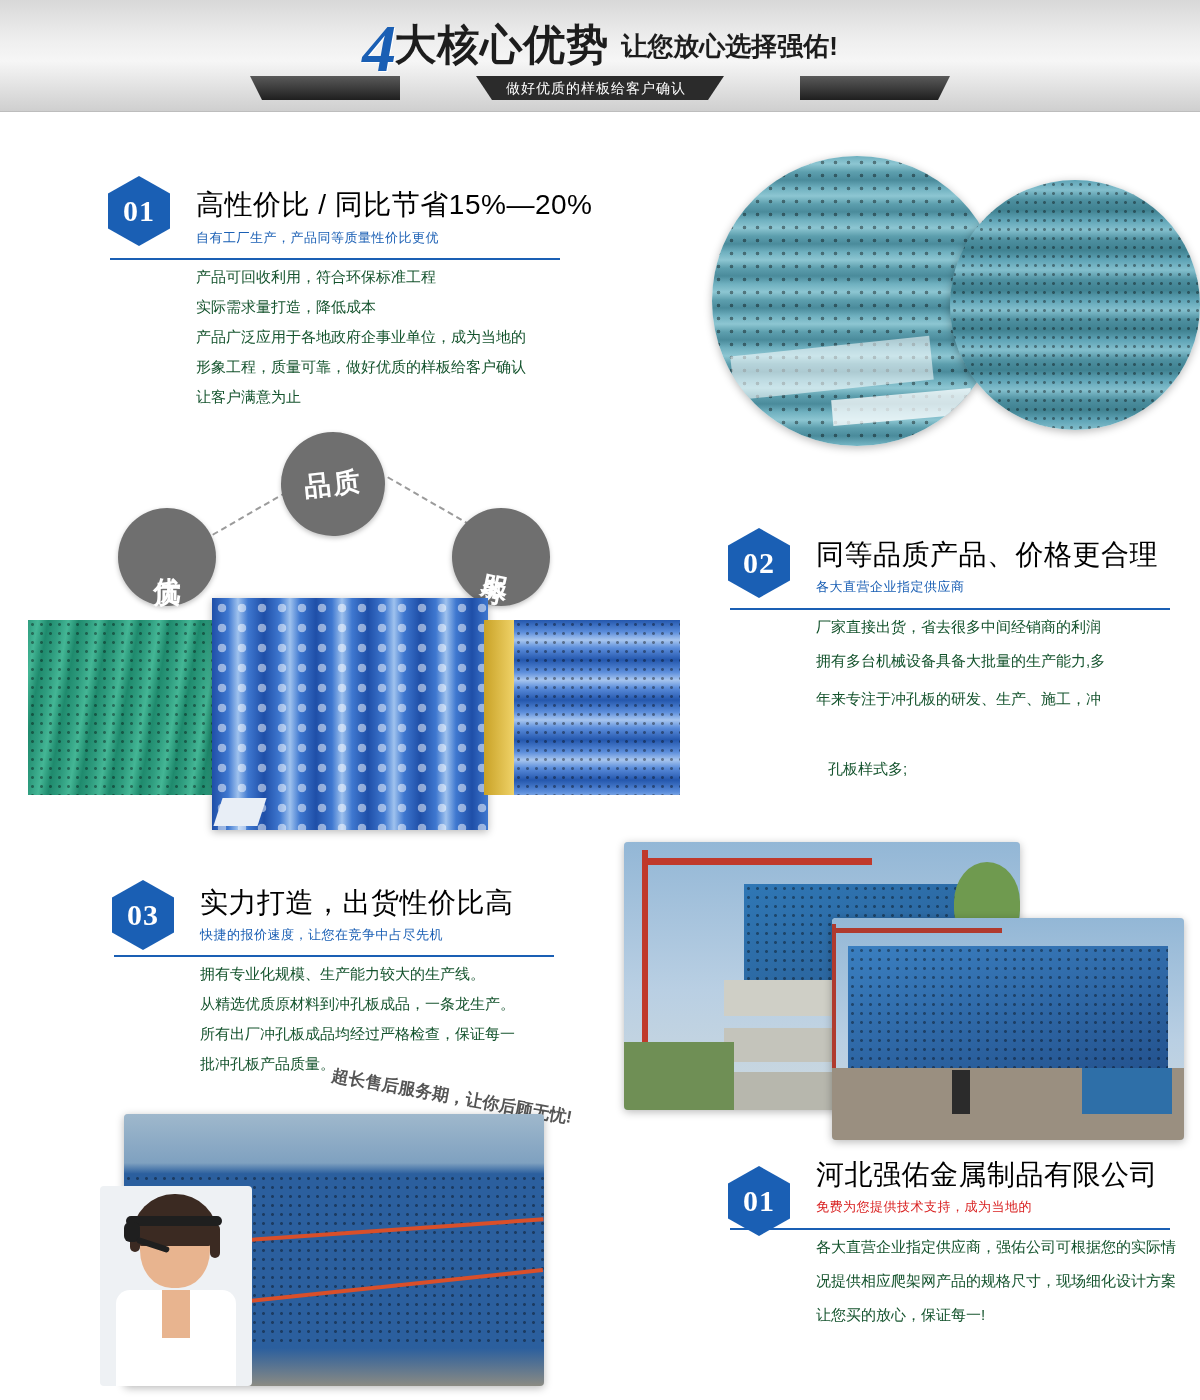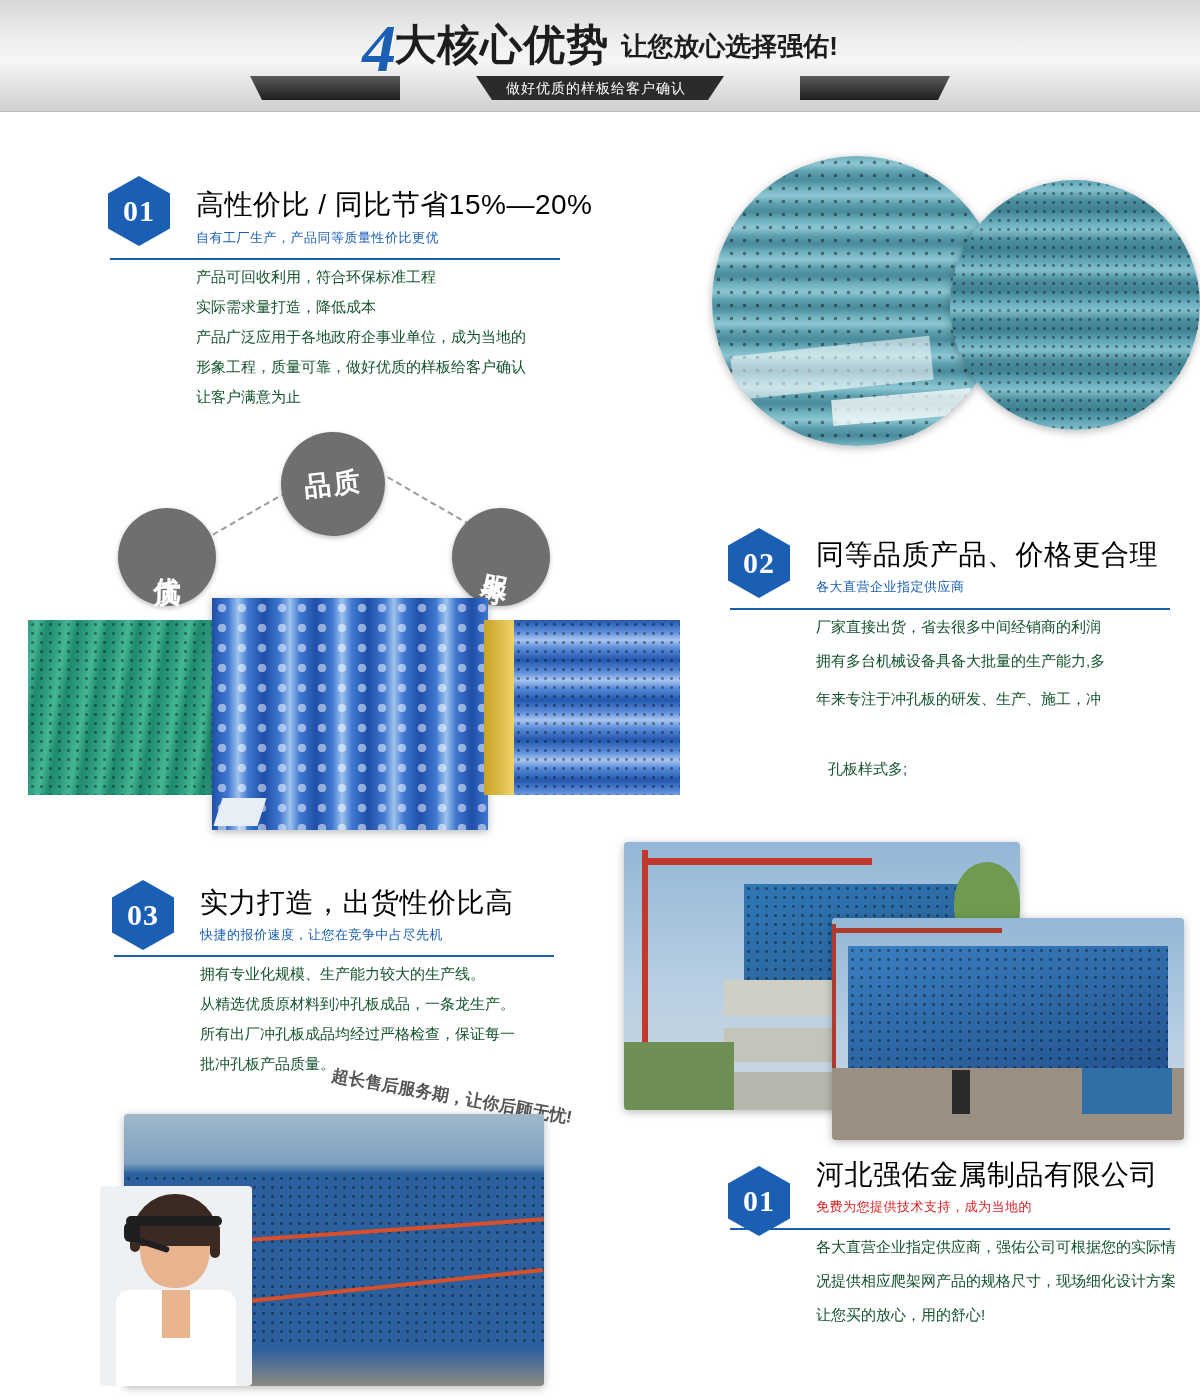--- a/index.html
+++ b/index.html
@@ -337,13 +337,13 @@
   <div style="position:absolute; left:16px; top:104px; width:120px; height:96px; background:#ffffff; border-radius:14px 14px 0 0;"></div>
   <div style="position:absolute; left:62px; top:104px; width:28px; height:48px; background:#e8b48f;"></div>
 </div>
 
 <div class="hex" style="left:728px; top:1166px;">01</div>
 <div class="h1-line" style="left:816px; top:1156px;">河北强佑金属制品有限公司</div>
 <div class="h2-line red" style="left:816px; top:1198px;">免费为您提供技术支持，成为当地的</div>
 <div class="underline" style="left:730px; top:1228px; width:440px;"></div>
 <div class="body-text" style="left:816px; top:1232px;">各大直营企业指定供应商，强佑公司可根据您的实际情</div>
 <div class="body-text" style="left:816px; top:1266px;">况提供相应爬架网产品的规格尺寸，现场细化设计方案</div>
-<div class="body-text" style="left:816px; top:1300px;">让您买的放心，用的舒心!</div>
+<div class="body-text" style="left:816px; top:1300px;">让您买的放心，保证每一!</div>
 
 </body></html>

